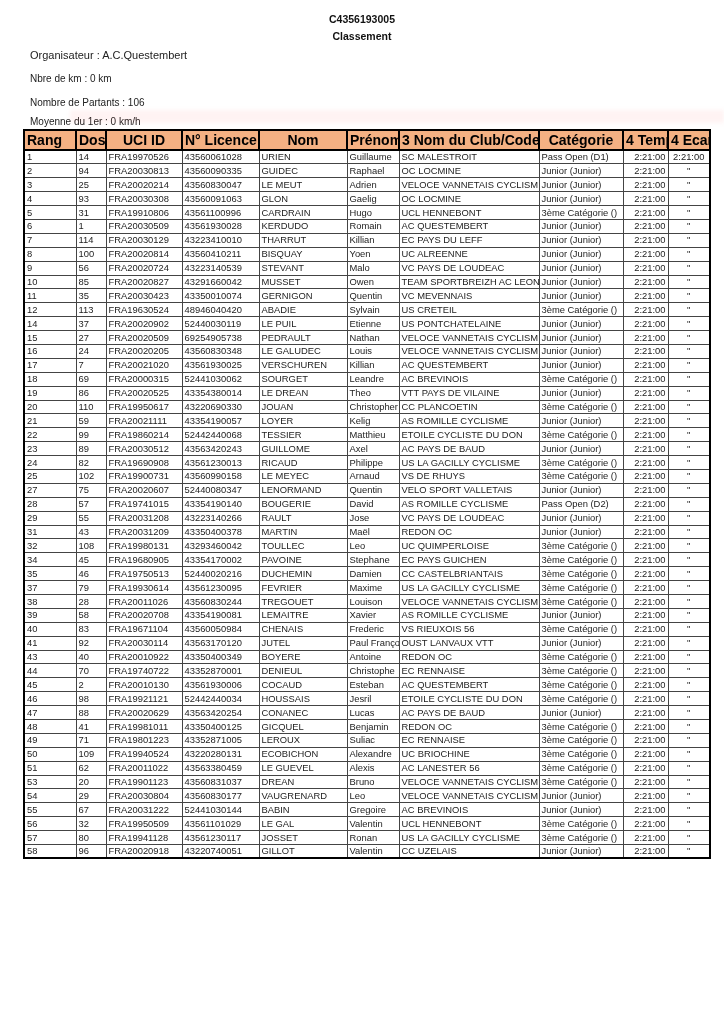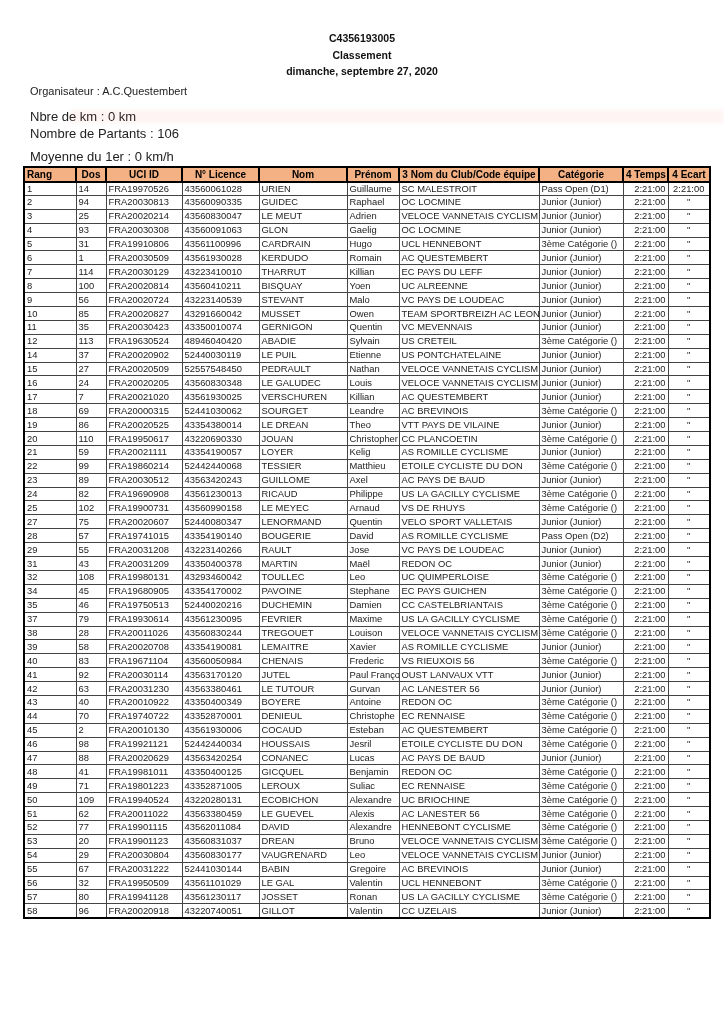--- a/index.html
+++ b/index.html
@@ -1,56 +1,55 @@
 <!DOCTYPE html>
 <html style="--hdr: #F4B183;"><head>
 <meta charset="utf-8">
 <style>
   * { margin:0; padding:0; box-sizing:border-box; }
   html,body { background:#ffffff; }
   body {
     width:724px; height:1024px; position:relative; overflow:hidden;
     font-family:"Liberation Sans","DejaVu Sans",sans-serif; color:#1a1a1a;
   }
-  .title-block { padding-top:30px; text-align:center; font-weight:bold;
+  .title-block { padding-top:11px; text-align:center; font-weight:bold;
     font-size:10.5px; line-height:16.5px; color:#111; }
   .org-line { margin:5px 0 4px 30px; font-size:11px; color:#222; }
-  .meta-line { margin-left:30px; font-size:13px; color:#222; }
+  .meta-line { margin-left:30px; font-size:10px; color:#222; }
   .meta-line.m1 { margin-top:12px; }
-  .meta-line.m2 { margin-top:2px; }
+  .meta-line.m2 { margin-top:13px; }
   .meta-line.m3 { margin-top:8px; }
   .scan-artifact { position:absolute; left:70px; right:0; top:110px; height:13px;
     background:rgba(255,90,80,0.07); filter:blur(2px); pointer-events:none; }
   table.results {
     border-collapse:collapse; table-layout:fixed; width:674px;
     margin:2px 0 0 23px; border:2px solid #000;
   }
   th {
     border:2px solid #000; background:var(--hdr,#F4B183);
-    font-size:10px; font-weight:bold; padding:1px 2px; height:15px;
+    font-size:14px; font-weight:bold; padding:1px 2px; height:15px;
     text-align:center; white-space:nowrap; overflow:hidden; color:#000;
   }
   th.c0 { text-align:left; }
   td {
     border:1px solid #444; font-size:9.4px; padding:0 2px; height:13.9px;
     line-height:1.05; text-align:left; white-space:nowrap; overflow:hidden;
     color:#1c1c1c;
   }
   td.c8 { text-align:right; }
   td.c9 { text-align:center; }
 </style>
 </head>
 <body>
 
 <div class="scan-artifact"></div>
 
 <div class="title-block">
   <div>C4356193005</div>
   <div>Classement</div>
-  <div>dimanche, septembre 27, 2020</div>
 </div>
 
 <div class="org-line">Organisateur : A.C.Questembert</div>
 <div class="meta-line m1">Nbre de km : 0 km</div>
 <div class="meta-line m2">Nombre de Partants : 106</div>
 <div class="meta-line m3">Moyenne du 1er : 0 km/h</div>
 
 <table class="results">
   <colgroup>
     <col style="width:52px">
@@ -232,21 +231,21 @@
         <td class="c5">Etienne</td>
         <td class="c6">US PONTCHATELAINE</td>
         <td class="c7">Junior (Junior)</td>
         <td class="c8">2:21:00</td>
         <td class="c9">"</td>
       </tr>
       <tr>
         <td class="c0">15</td>
         <td class="c1">27</td>
         <td class="c2">FRA20020509</td>
-        <td class="c3">52557548450</td>
+        <td class="c3">69254905738</td>
         <td class="c4">PEDRAULT</td>
         <td class="c5">Nathan</td>
         <td class="c6">VELOCE VANNETAIS CYCLISME</td>
         <td class="c7">Junior (Junior)</td>
         <td class="c8">2:21:00</td>
         <td class="c9">"</td>
       </tr>
       <tr>
         <td class="c0">16</td>
         <td class="c1">24</td>
@@ -505,32 +504,20 @@
         <td class="c2">FRA20030114</td>
         <td class="c3">43563170120</td>
         <td class="c4">JUTEL</td>
         <td class="c5">Paul François</td>
         <td class="c6">OUST LANVAUX VTT</td>
         <td class="c7">Junior (Junior)</td>
         <td class="c8">2:21:00</td>
         <td class="c9">"</td>
       </tr>
       <tr>
-        <td class="c0">42</td>
-        <td class="c1">63</td>
-        <td class="c2">FRA20031230</td>
-        <td class="c3">43563380461</td>
-        <td class="c4">LE TUTOUR</td>
-        <td class="c5">Gurvan</td>
-        <td class="c6">AC LANESTER 56</td>
-        <td class="c7">Junior (Junior)</td>
-        <td class="c8">2:21:00</td>
-        <td class="c9">"</td>
-      </tr>
-      <tr>
         <td class="c0">43</td>
         <td class="c1">40</td>
         <td class="c2">FRA20010922</td>
         <td class="c3">43350400349</td>
         <td class="c4">BOYERE</td>
         <td class="c5">Antoine</td>
         <td class="c6">REDON OC</td>
         <td class="c7">3ème Catégorie ()</td>
         <td class="c8">2:21:00</td>
         <td class="c9">"</td>
@@ -625,32 +612,20 @@
         <td class="c2">FRA20011022</td>
         <td class="c3">43563380459</td>
         <td class="c4">LE GUEVEL</td>
         <td class="c5">Alexis</td>
         <td class="c6">AC LANESTER 56</td>
         <td class="c7">3ème Catégorie ()</td>
         <td class="c8">2:21:00</td>
         <td class="c9">"</td>
       </tr>
       <tr>
-        <td class="c0">52</td>
-        <td class="c1">77</td>
-        <td class="c2">FRA19901115</td>
-        <td class="c3">43562011084</td>
-        <td class="c4">DAVID</td>
-        <td class="c5">Alexandre</td>
-        <td class="c6">HENNEBONT CYCLISME</td>
-        <td class="c7">3ème Catégorie ()</td>
-        <td class="c8">2:21:00</td>
-        <td class="c9">"</td>
-      </tr>
-      <tr>
         <td class="c0">53</td>
         <td class="c1">20</td>
         <td class="c2">FRA19901123</td>
         <td class="c3">43560831037</td>
         <td class="c4">DREAN</td>
         <td class="c5">Bruno</td>
         <td class="c6">VELOCE VANNETAIS CYCLISME</td>
         <td class="c7">3ème Catégorie ()</td>
         <td class="c8">2:21:00</td>
         <td class="c9">"</td>

